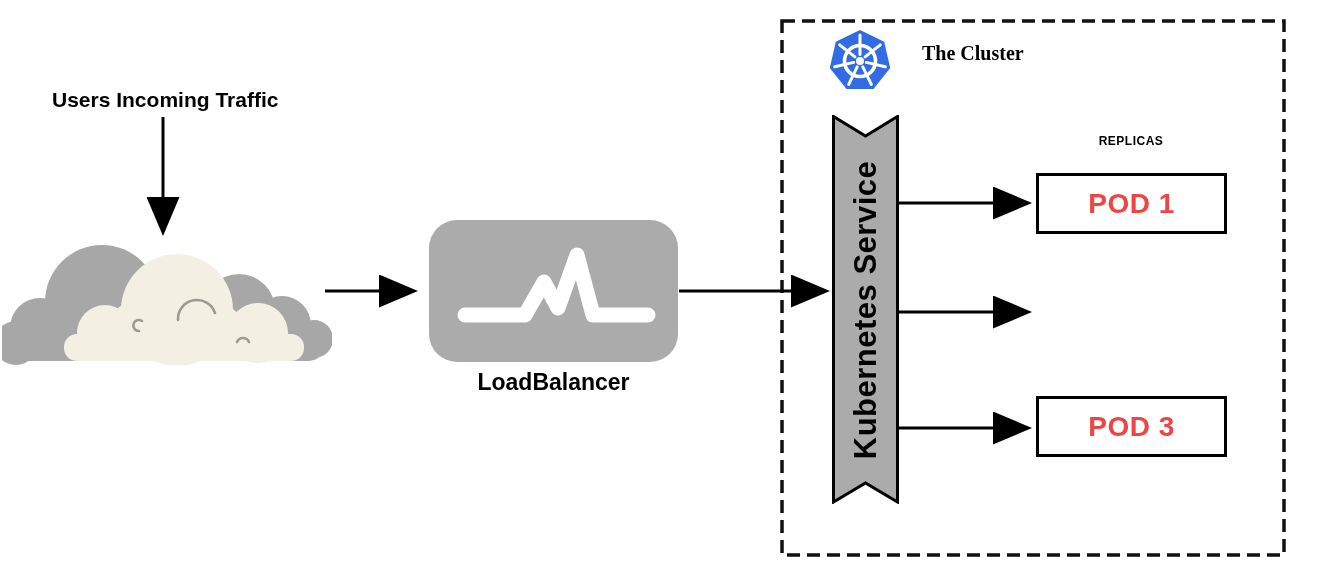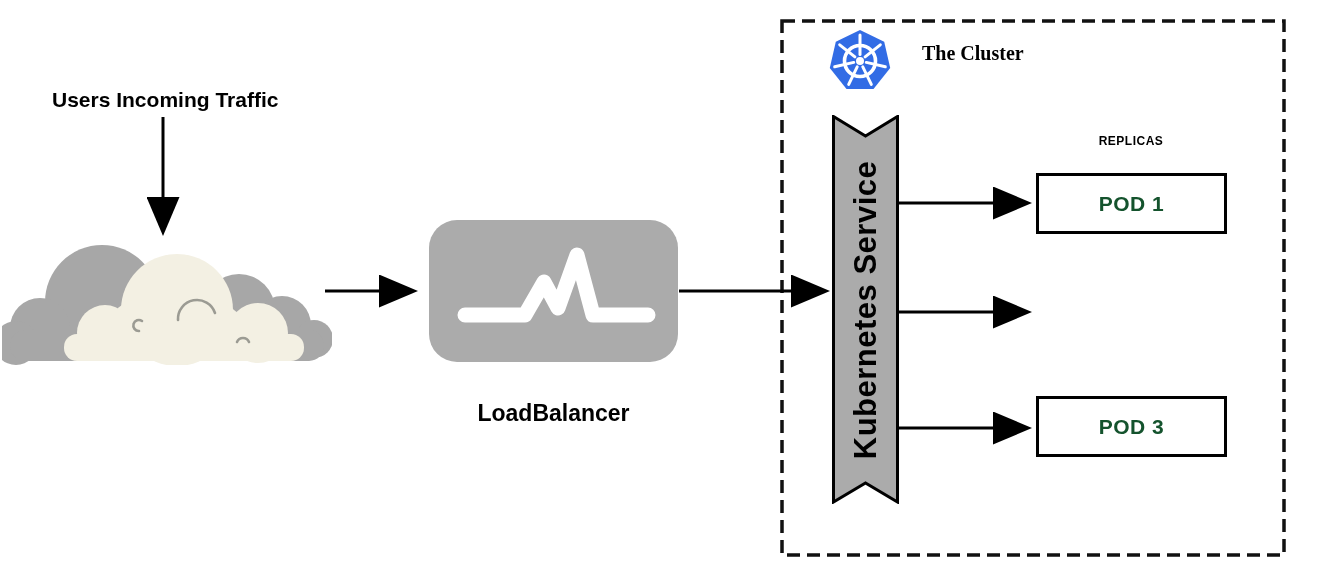--- a/index.html
+++ b/index.html
@@ -32,21 +32,20 @@
     left: 429px; top: 220px;
     width: 249px; height: 142px;
     background: #ABABAB;
     border-radius: 28px;
   }
   #lb-label {
     left: 429px; top: 369px;
     width: 249px;
     font-size: 23px;
     text-align: center;
-    margin-top: 31px;
   }
   #cluster-border-svg { left: 0; top: 0; }
   #k8s-logo { left: 827px; top: 28px; }
   #cluster-label {
     left: 922px; top: 42px;
     font-size: 20px;
     font-family: Liberation Serif, serif;
   }
   #service-ribbon { left: 832px; top: 115px; }
   #service-label {
@@ -67,23 +66,23 @@
     text-align: center;
   }
   .pod-box {
     left: 1036px;
     width: 185px; height: 55px;
     background: #ffffff;
     border: 3px solid #000000;
     display: flex;
     align-items: center;
     justify-content: center;
-    font-size: 21px;
+    font-size: 28px;
     font-weight: bold;
-    color: #14532d;
+    color: #ef4444;
     letter-spacing: 0.5px;
   }
   #pod-1 { top: 173px; }
   #pod-2 { top: 283px; }
   #pod-3 { top: 396px; }
   #arrows-svg {
     left: 0; top: 0;
     pointer-events: none;
   }
 </style>

